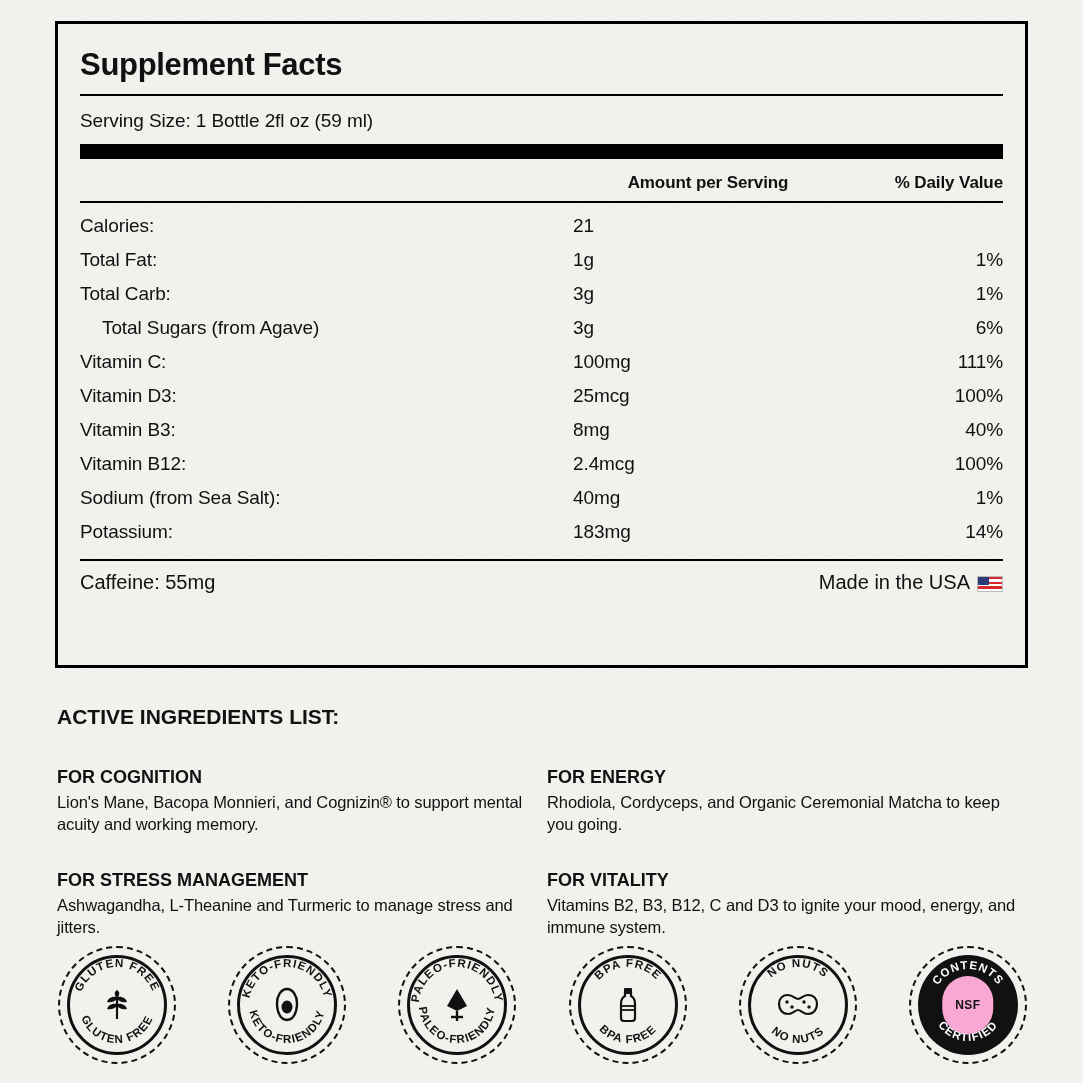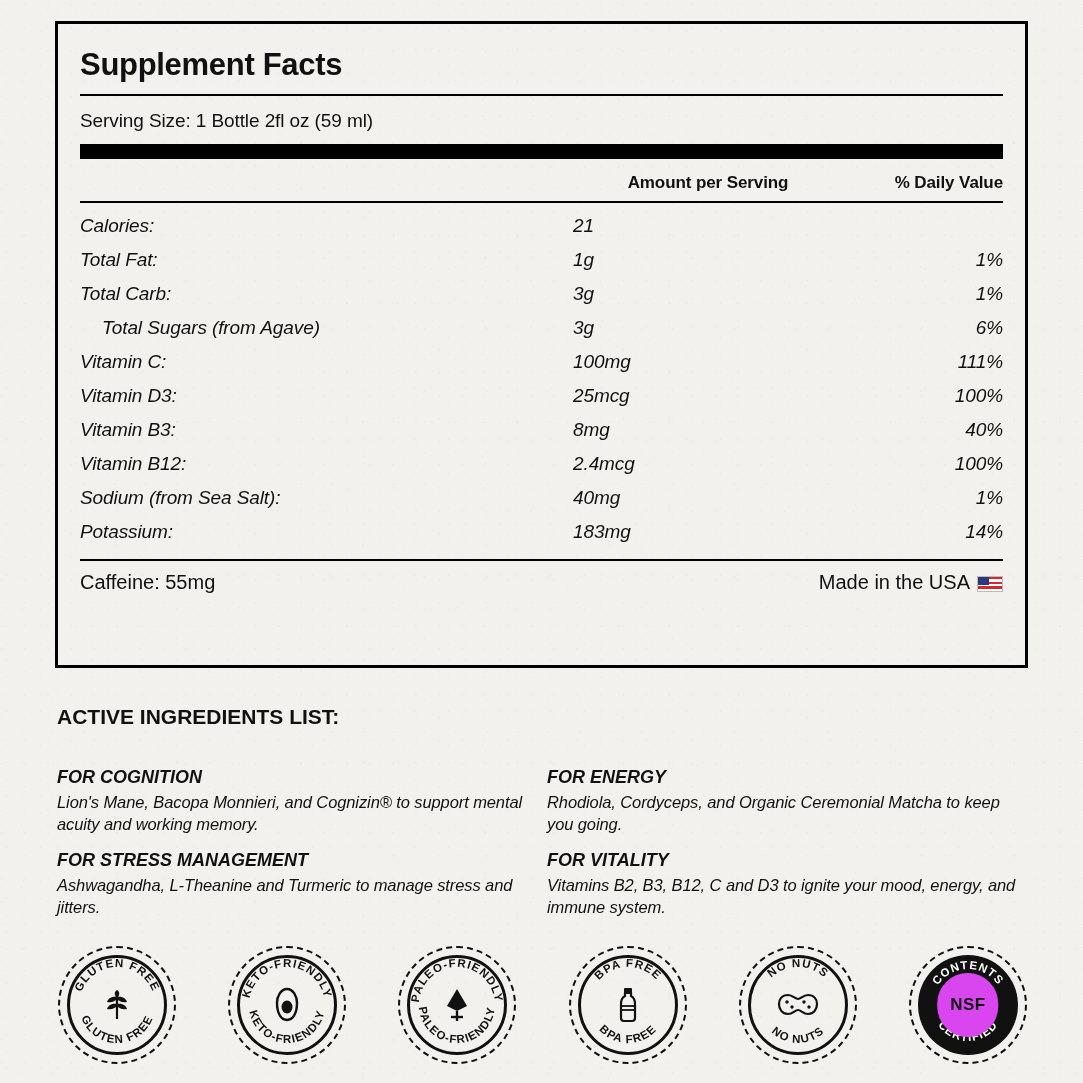--- a/index.html
+++ b/index.html
@@ -92,21 +92,20 @@
   table.sf-table th.col-dv {
     text-align: right;
     width: 160px;
   }
   table.sf-table thead tr {
     border-bottom: 2px solid #000;
   }
   table.sf-table td {
     padding: 6px 0;
     vertical-align: top;
-    font-style: italic;
   }
   table.sf-table td.name {
     text-align: left;
   }
   table.sf-table td.name.indent {
     padding-left: 22px;
   }
   table.sf-table td.amount {
     text-align: left;
   }
@@ -162,22 +161,21 @@
   }
   .ing-title {
     font-size: 21px;
     font-weight: 700;
     letter-spacing: 0px;
     margin: 0 0 38px 0;
   }
   .ing-grid {
     display: grid;
     grid-template-columns: 490px 1fr;
-    row-gap: 14px;
-    font-style: italic;
+    row-gap: 34px;
   }
   .ing-block h4 {
     font-size: 18px;
     font-weight: 700;
     margin: 0 0 4px 0;
     letter-spacing: 0px;
   }
   .ing-block p {
     font-size: 16.5px;
     line-height: 1.33;
@@ -236,24 +234,24 @@
     position: absolute;
     inset: 12px;
     border-radius: 50%;
     background: #111;
   }
   .nsf-badge .nsf-pill {
     position: absolute;
     left: 50%;
     top: 50%;
     transform: translate(-50%, -50%);
-    background: #d946ef;
+    background: #f9a8d4;
     color: #111;
     border-radius: 40px;
-    font-size: 17px;
+    font-size: 12px;
     font-weight: 700;
     padding: 22px 13px;
     letter-spacing: 0.5px;
   }
   .nsf-badge .arc-text text { fill: #fff; }
   .nsf-badge .ring-outer { border-color: #111; }
 </style>
 </head>
 <body>
 

